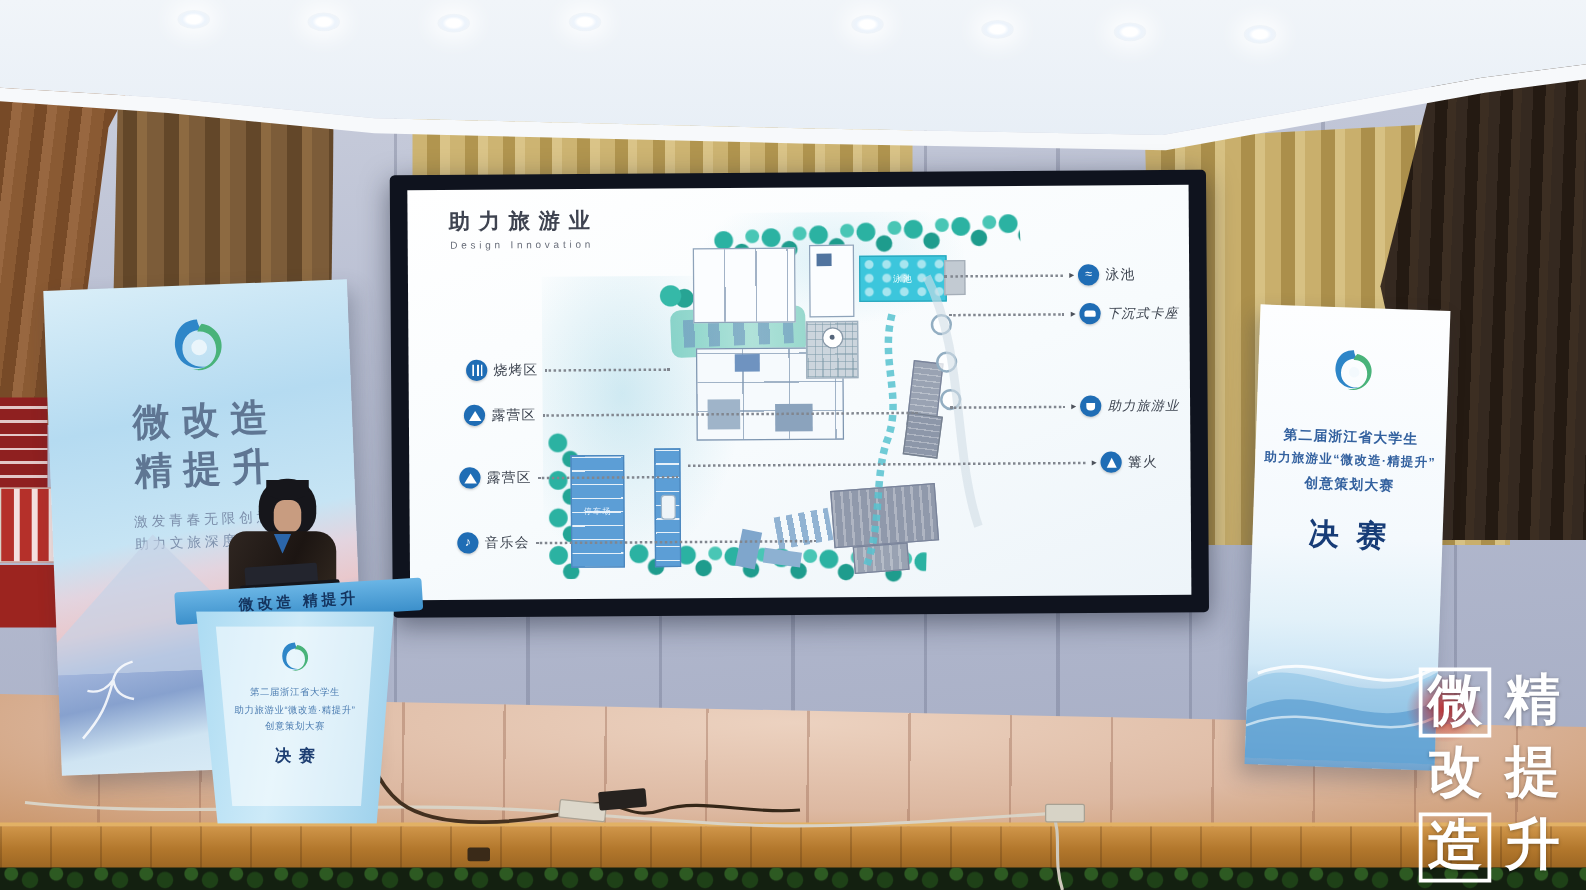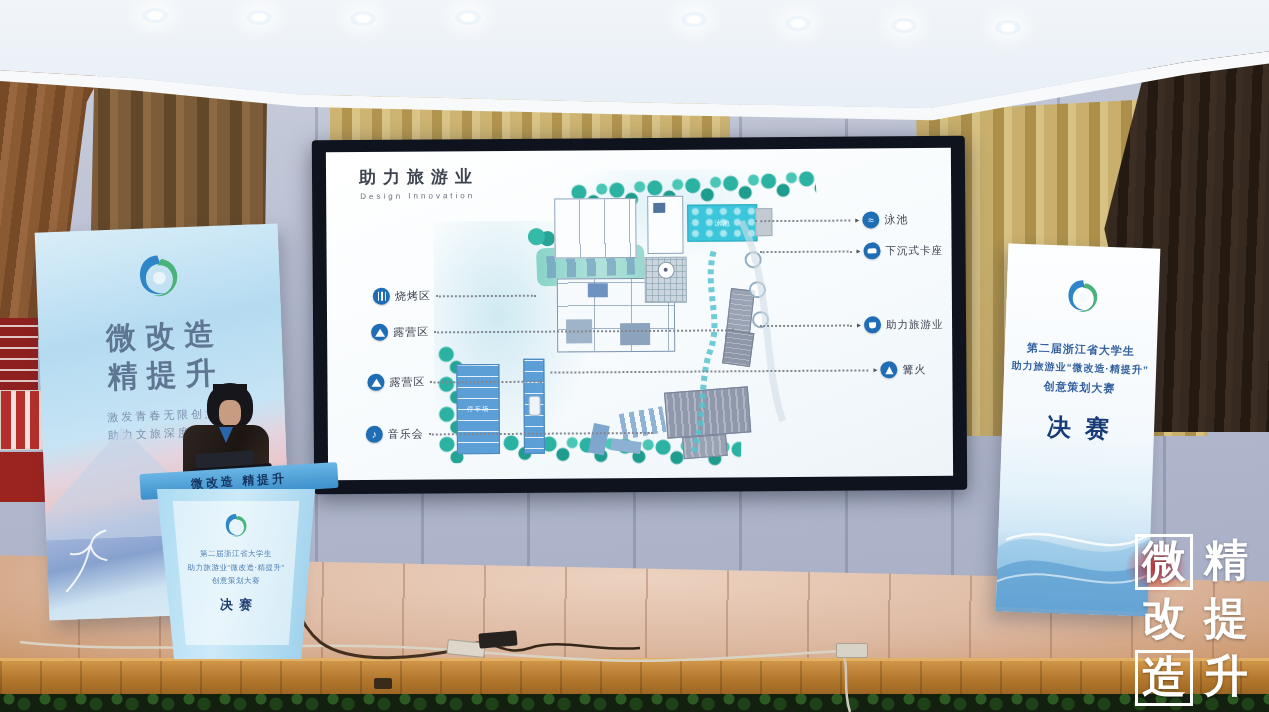--- a/index.html
+++ b/index.html
@@ -122,21 +122,21 @@
   .parkB{left:81px;top:196px;width:19px;height:93px;}
   .car{position:absolute;left:4px;top:36px;width:10px;height:18px;background:#eef4f8;border:1px solid #9db4c8;border-radius:3px;}
   .steps{left:178px;top:248px;width:44px;height:26px;transform:rotate(-10deg);opacity:.9;
     background:repeating-linear-gradient(90deg,#86abce 0 5px,rgba(0,0,0,0) 5px 10px);}
   .bar1{left:148px;top:262px;width:16px;height:30px;background:#7fa6cc;transform:rotate(12deg);}
   .bar2{left:168px;top:278px;width:30px;height:12px;background:#8db1d2;transform:rotate(8deg);}
   .stream-svg{left:0;top:0;width:450px;height:308px;}
   
   .row{position:absolute;display:flex;align-items:center;z-index:3;}
   .lbl{font-size:11px;color:#3c434f;letter-spacing:1px;white-space:nowrap;}
-  .lbl-sm{font-size:10.5px;}
+  .lbl-sm{font-size:10.5px;font-style:italic;}
   .dots{height:0;border-top:2px dotted #81868f;margin:0 5px;}
   .arrow{font-size:8px;color:#4d525b;margin-right:3px;}
   .cicon{width:17px;height:17px;border-radius:50%;background:#1f6db5;flex:none;position:relative;
     box-shadow:0 1px 2px rgba(0,0,0,.2);margin-right:5px;display:flex;align-items:center;justify-content:center;}
   .cicon .g{color:#fff;font-size:10px;line-height:1;}
   .g-grill{width:8px;height:9px;background:repeating-linear-gradient(90deg,#fff 0 1.5px,rgba(0,0,0,0) 1.5px 3.6px);}
   .g-tent{width:0;height:0;border-left:5px solid rgba(0,0,0,0);border-right:5px solid rgba(0,0,0,0);border-bottom:8px solid #fff;}
   .g-seat{width:9px;height:5px;background:#fff;border-radius:2px 2px 1px 1px;}
   .g-cup{width:7px;height:6px;background:#fff;border-radius:0 0 3px 3px;}
   .g-fire{width:0;height:0;border-left:4px solid rgba(0,0,0,0);border-right:4px solid rgba(0,0,0,0);border-bottom:8px solid #fff;}

